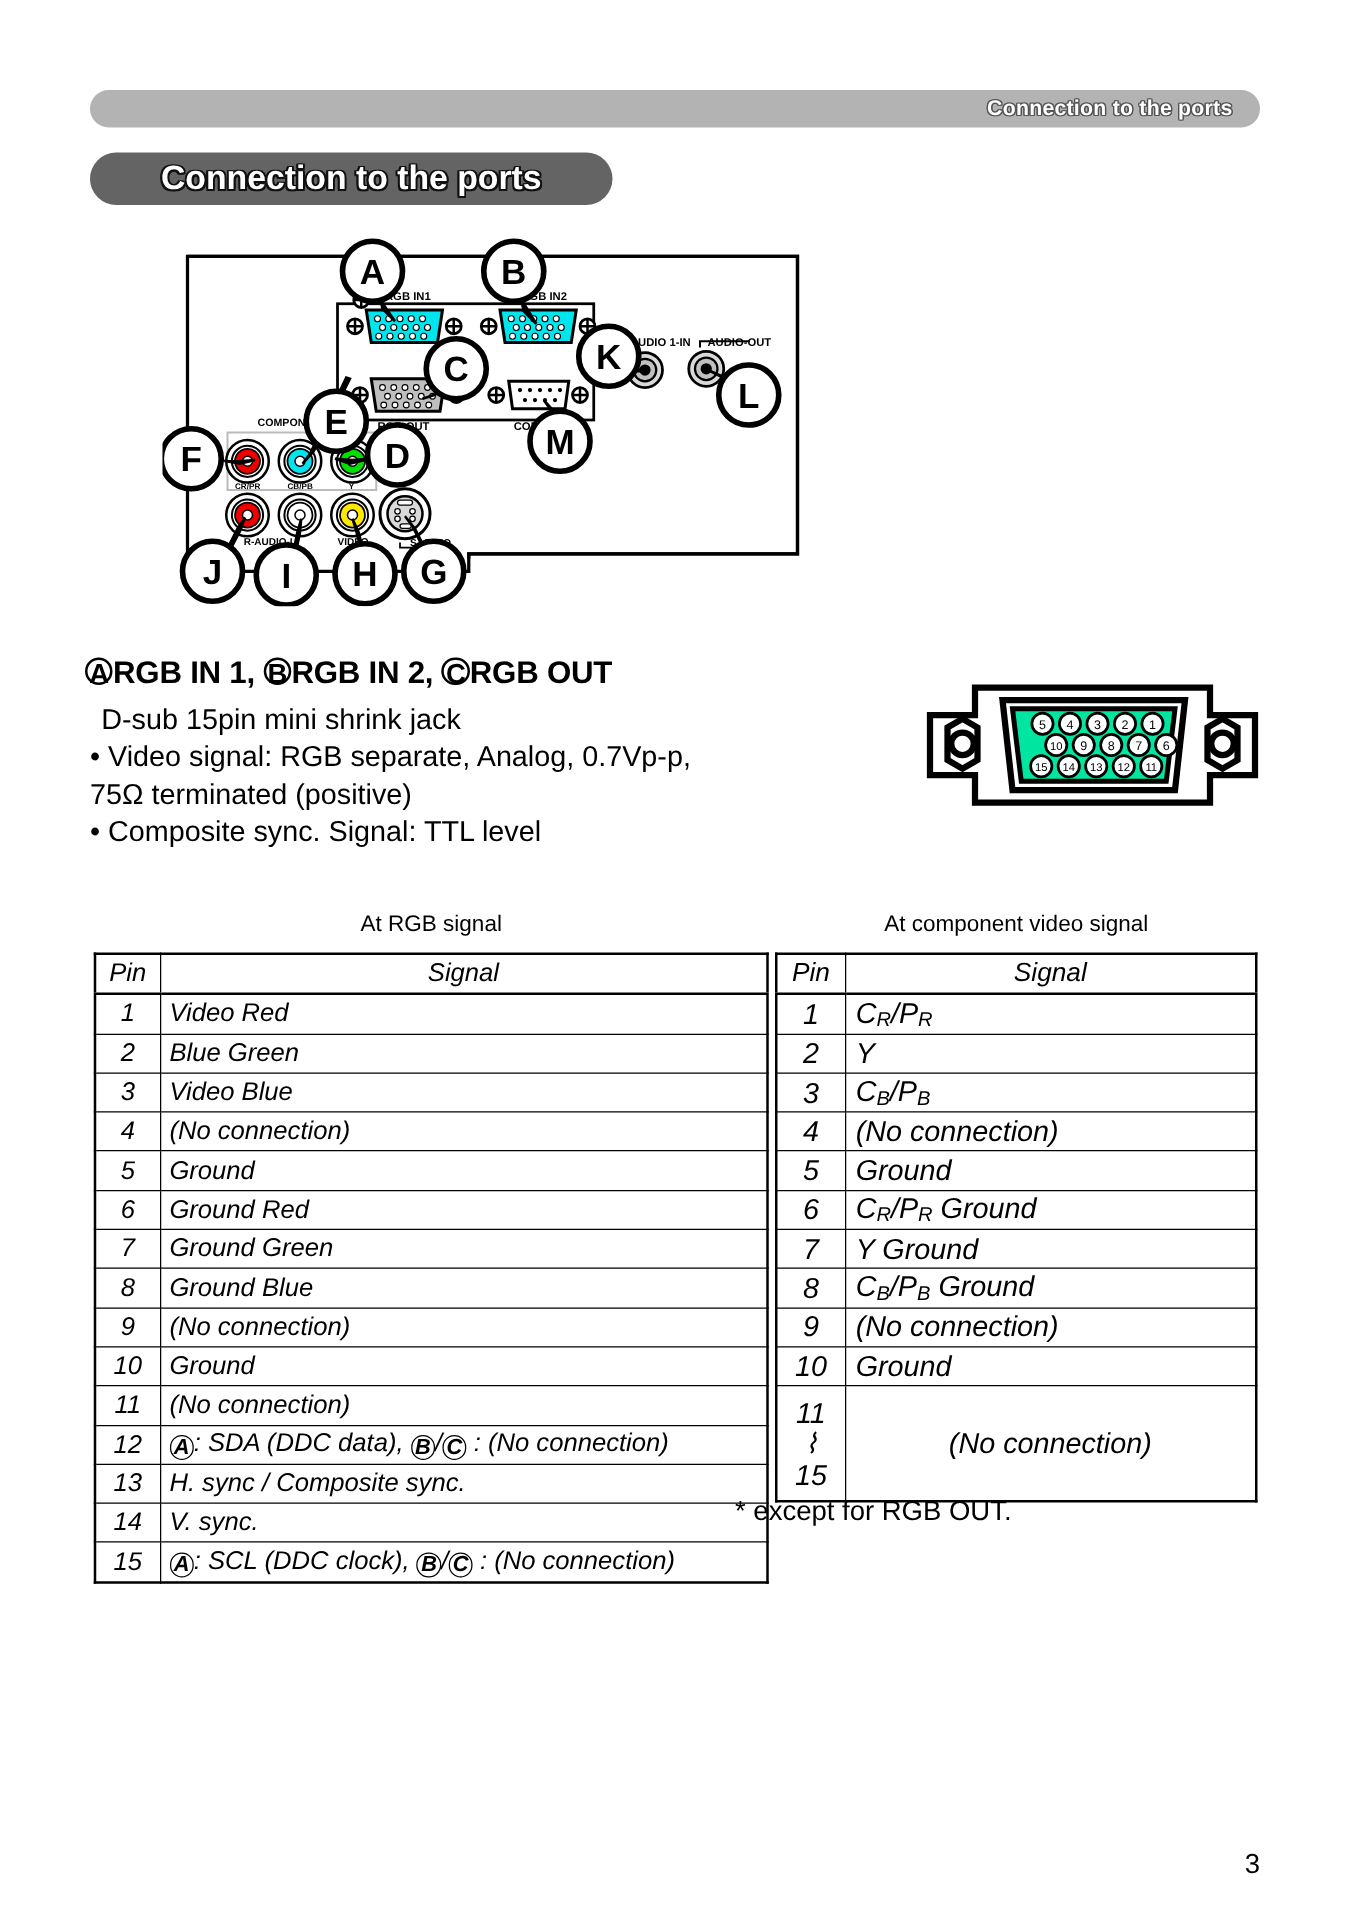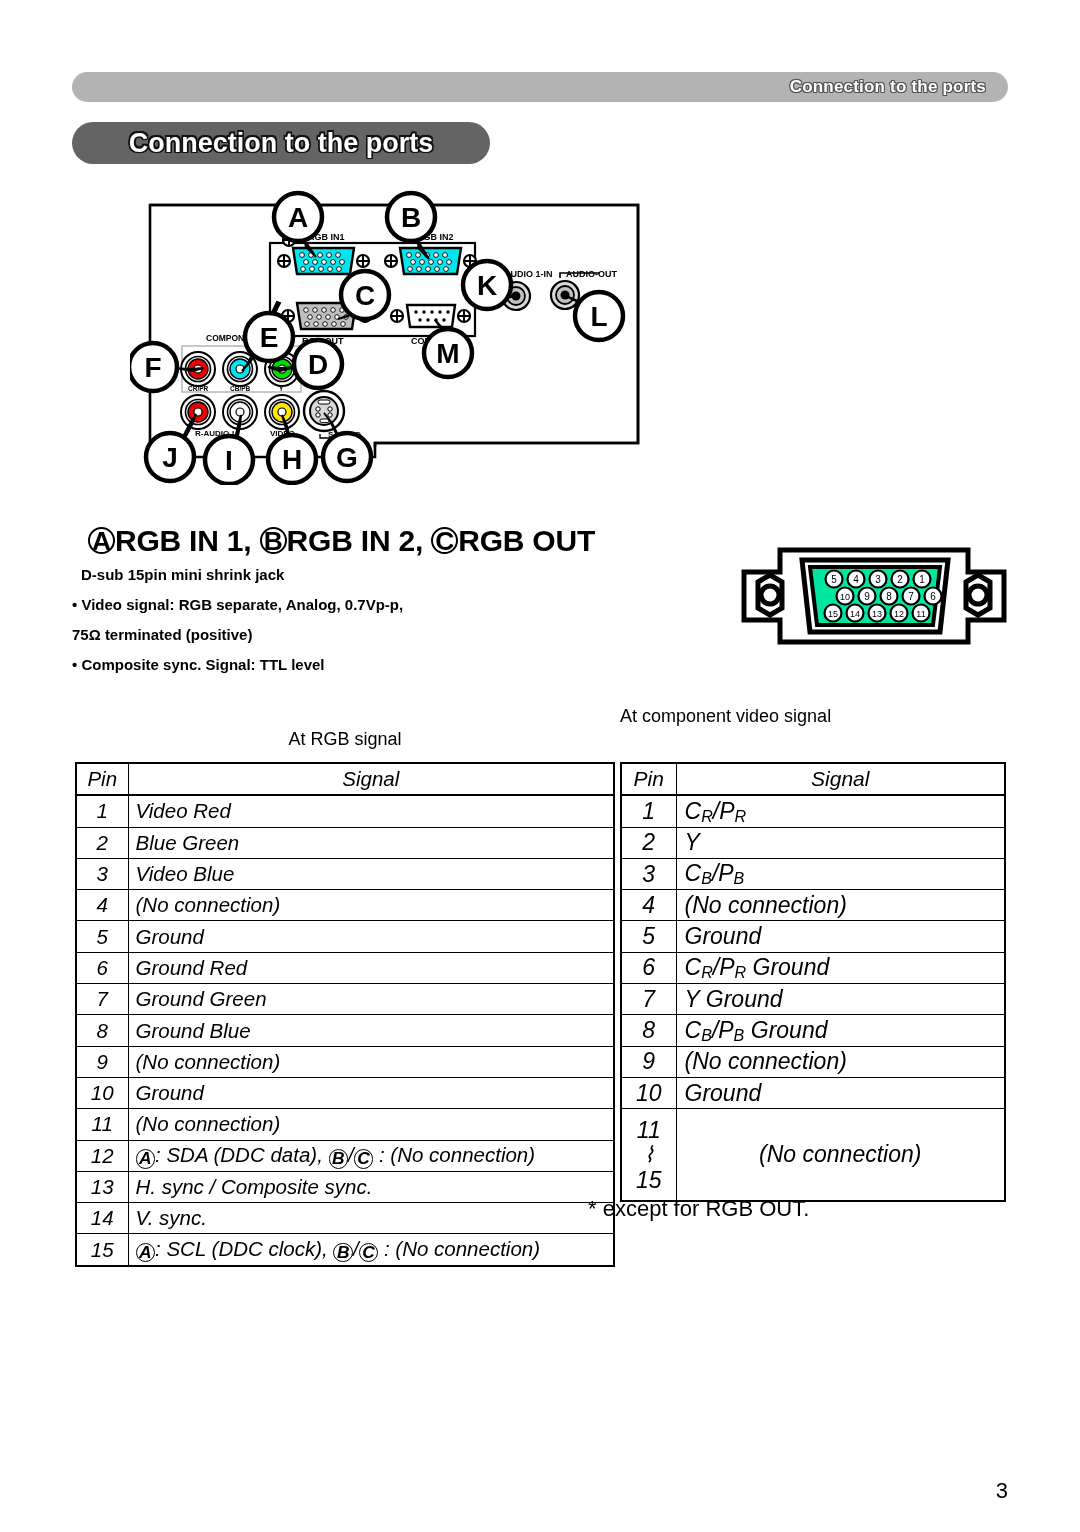--- a/index.html
+++ b/index.html
@@ -72,23 +72,23 @@
     left: 130px;
     top: 185px;
     width: 530px;
     height: 300px;
   }
   .diagram svg { display: block; }
 
   
   .sec-head {
     position: absolute;
-    left: 88px;
+    left: 68px;
     top: 524px;
-    font-size: 30px;
+    font-size: 25px;
     font-weight: bold;
     white-space: nowrap;
     letter-spacing: -0.2px;
   }
   .cirq {
     display: inline-block;
     border: 2.2px solid #000;
     border-radius: 50%;
     width: 1.02em;
     height: 1.02em;
@@ -111,44 +111,43 @@
     font-weight: bold;
     vertical-align: -0.12em;
     box-sizing: border-box;
   }
 
   .spec-block {
     position: absolute;
     left: 72px;
     top: 560px;
     width: 600px;
-    font-size: 15px;
+    font-size: 23px;
     line-height: 30px;
-    font-weight: bold;
   }
   .spec-block .indent1 { padding-left: 9px; }
 
   
   .dsub {
     position: absolute;
     left: 736px;
     top: 546px;
     width: 276px;
     height: 100px;
   }
   .dsub svg { display: block; }
 
   
   .tbl-title {
     position: absolute;
     font-size: 18px;
     white-space: nowrap;
   }
   #rgb-title { left: 75px; top: 729px; width: 540px; text-align: center; }
-  #comp-title { left: 620px; top: 706px; width: 386px; }
+  #comp-title { left: 620px; top: 729px; width: 386px; text-align: center; }
 
   table.pin {
     position: absolute;
     border-collapse: collapse;
     table-layout: fixed;
     border: 2.5px solid #000;
     font-style: italic;
   }
   table.pin td, table.pin th {
     border: 1.3px solid #000;

